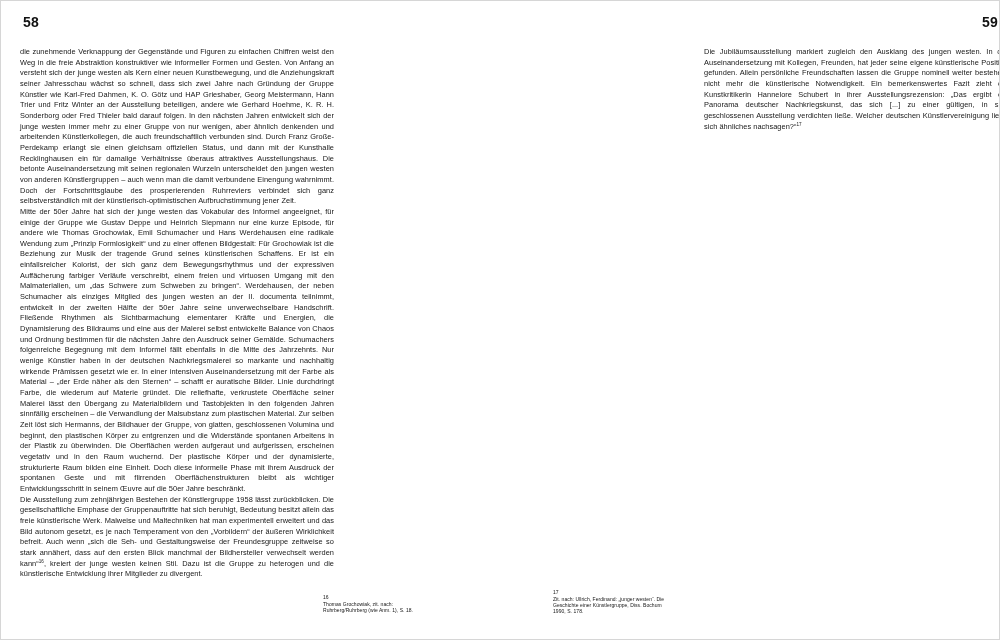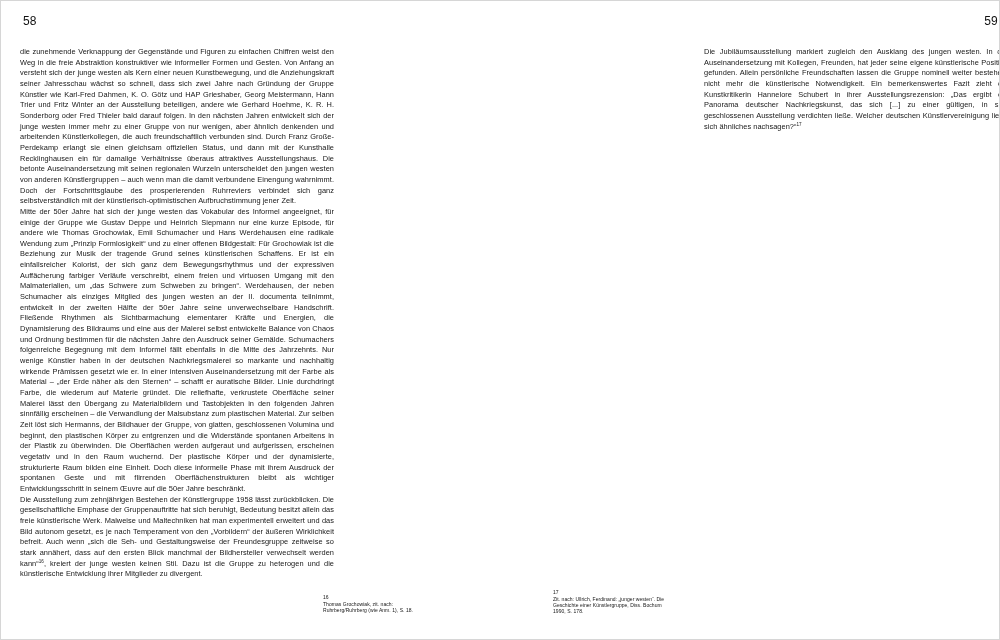--- a/index.html
+++ b/index.html
@@ -23,22 +23,22 @@
     position: absolute;
     top: 0;
     height: 640px;
   }
   .page-left  { left: 0;   width: 500px; }
   .page-right { left: 519px; width: 500px; }
 
   .page-number {
     position: absolute;
     top: 13px;
-    font-size: 12px;
-    font-weight: 400;
+    font-size: 14px;
+    font-weight: 700;
     letter-spacing: 0.2px;
     color: #111111;
   }
   .page-number.pn-left  { left: 22px; }
   .page-number.pn-right { right: 22px; }
 
   .text-column {
     position: absolute;
     text-align: justify;
     font-size: 7.4px;

